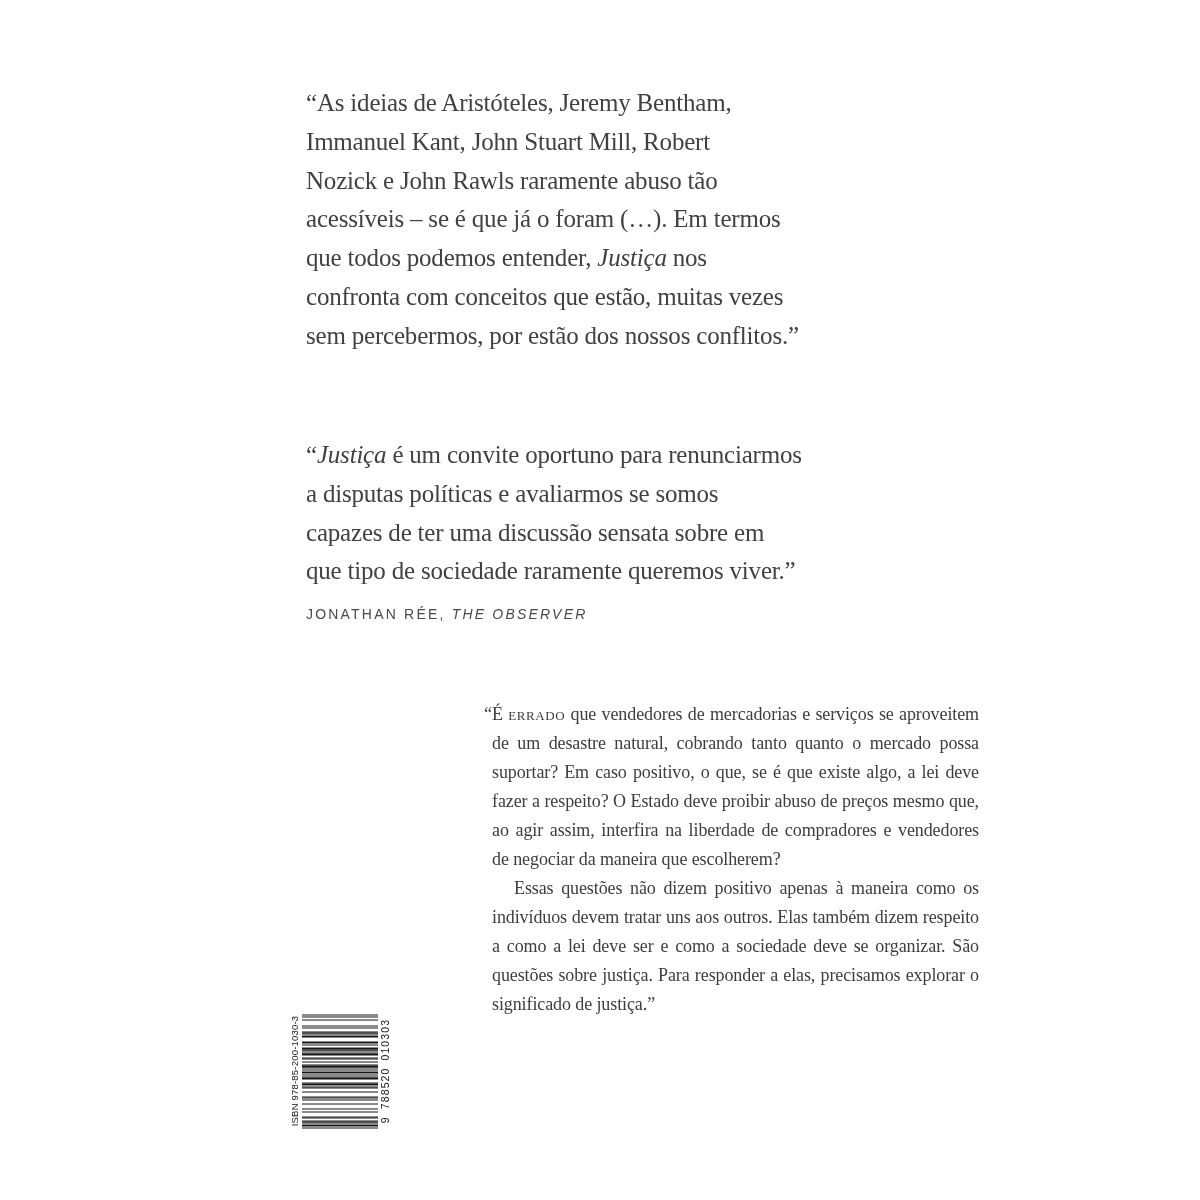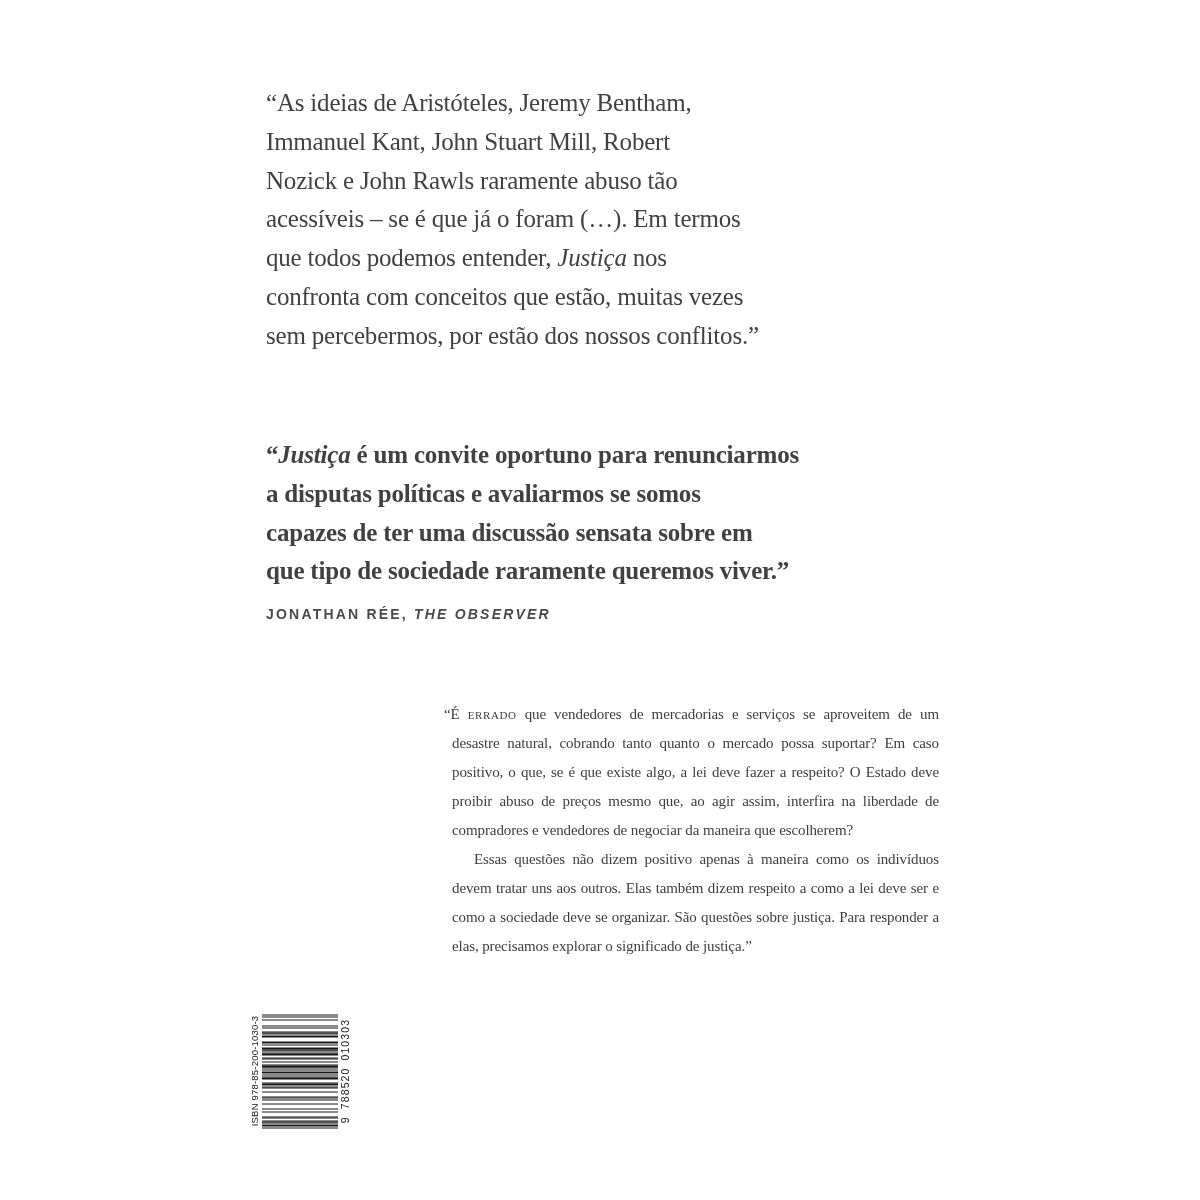--- a/index.html
+++ b/index.html
@@ -3,52 +3,52 @@
 <meta charset="utf-8">
 <style>
   html, body { margin: 0; padding: 0; }
   body {
     width: 1200px; height: 1200px;
     background: #ffffff;
     position: relative;
     font-family: "Liberation Serif", serif;
     overflow: hidden;
   }
-  .page { position: absolute; inset: 0; background: #ffffff; }
+  .page { position: absolute; inset: 0; background: #ffffff; margin-left: 40px; }
 
   
   .quote {
     position: absolute;
     left: 266px;
     color: var(--ink, #414141);
     font-size: 25px;
     line-height: 38.8px;
     letter-spacing: -0.2px;
     white-space: nowrap;
   }
   .quote.q1 { top: 84px; }
-  .quote.q2 { top: 436px; font-weight: bold; }
+  .quote.q2 { top: 436px; }
   .qline { white-space: nowrap; }
   .attr {
     margin-top: 14px;
     font-family: "Liberation Sans", sans-serif;
     font-size: 14px;
     line-height: 18px;
     letter-spacing: 2.2px;
     color: var(--attribution, #4a4a4a);
     white-space: nowrap;
   }
 
   
   .excerpt {
     position: absolute;
     left: 452px; top: 700px;
     width: 487px;
     color: var(--excerpt_ink, #3d3d3d);
-    font-size: 15px;
+    font-size: 18px;
     line-height: 29px;
     letter-spacing: -0.1px;
     text-align: justify;
     hyphens: manual;
     -webkit-hyphens: manual;
   }
   .excerpt p { margin: 0; }
   .excerpt p.p1 { text-indent: -8px; }
   .excerpt p.p2 { text-indent: 22px; }
   .sc { font-variant: small-caps; letter-spacing: 0.6px; }

